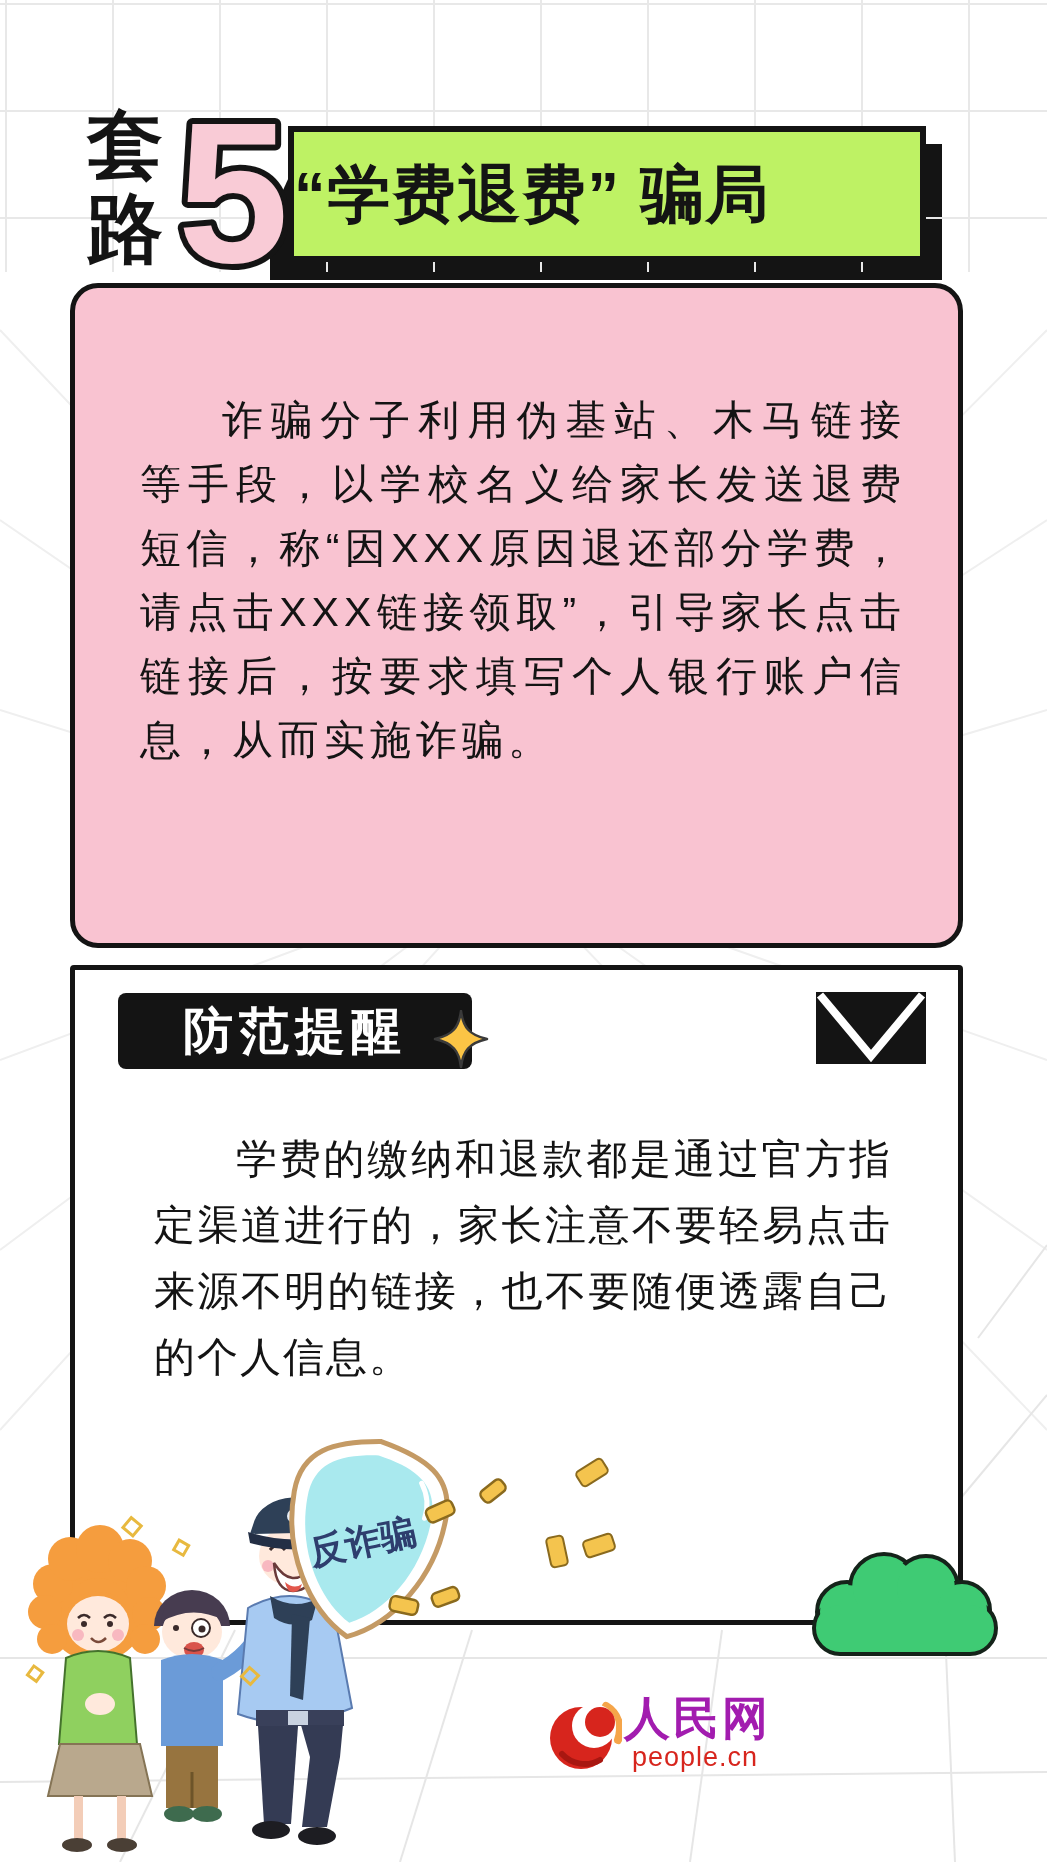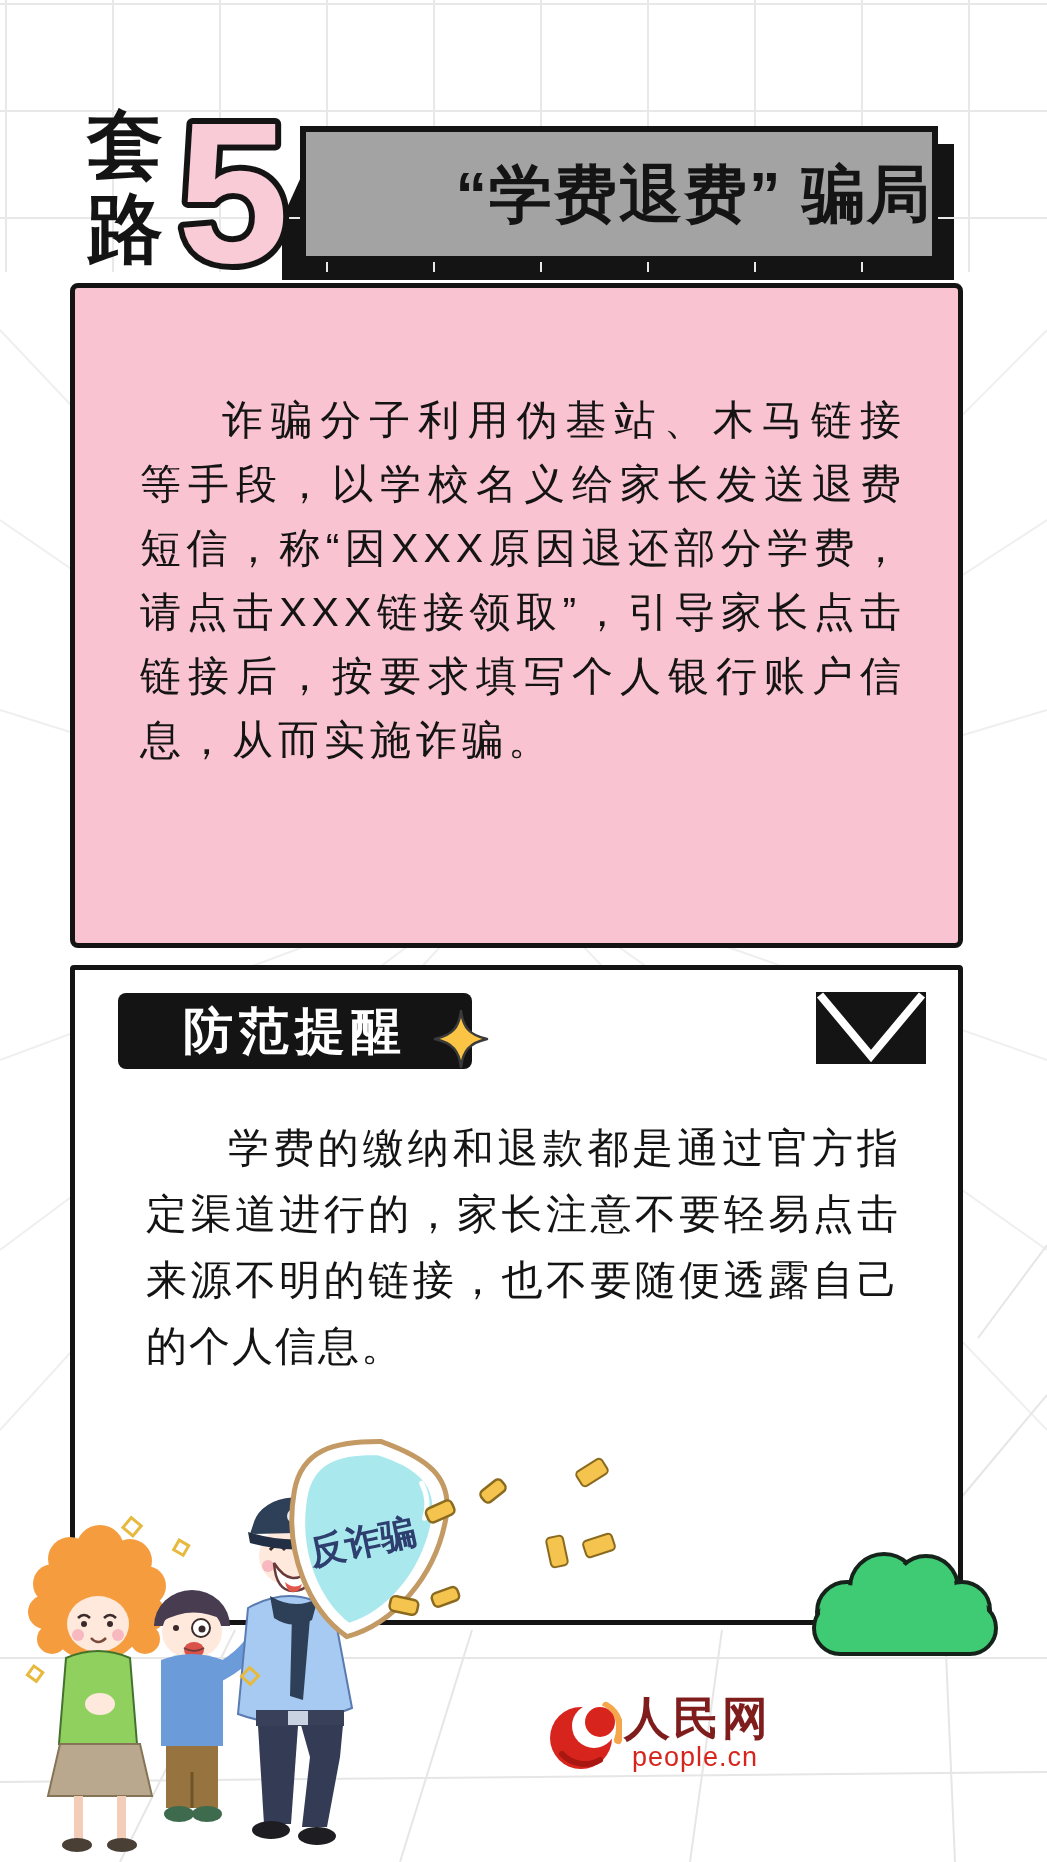--- a/index.html
+++ b/index.html
@@ -8,77 +8,77 @@
     background:#ffffff; overflow:hidden; z-index:0;
     font-family:"Liberation Sans","DejaVu Sans",sans-serif; color:#141414;
   }
   .bg-svg{position:absolute;left:0;top:0;width:1047px;height:1862px;}
 
   
   .tag-col{position:absolute;left:82px;top:103px;width:86px;text-align:center;}
   .tag-col .tag-char{display:block;font-size:76px;font-weight:900;line-height:84px;color:#141414;}
   .num5-svg{position:absolute;left:158px;top:92px;}
   .banner{
-    position:absolute;left:300px;top:126px;width:626px;height:124px;
-    background:#a3a3a3;border:6px solid #141414;text-align:right;
+    position:absolute;left:288px;top:126px;width:626px;height:124px;
+    background:#bef264;border:6px solid #141414;text-align:left;
   }
   .banner::before{
     content:"";position:absolute;left:-24px;right:-22px;top:12px;bottom:-24px;
     background:#141414;z-index:-1;
     clip-path:polygon(34px 0, 100% 0, 100% 100%, 0 100%, 0 55%);
   }
   .banner .title{
     display:block;line-height:124px;font-size:63px;font-weight:900;
     letter-spacing:2px;color:#141414;white-space:nowrap;
   }
 
   
   .scam-box{
     position:absolute;left:70px;top:283px;width:883px;height:655px;
-    background:#F9C3D1;border:5px solid #141414;border-radius:8px;box-sizing:content-box;
+    background:#F9C3D1;border:5px solid #141414;border-radius:28px;box-sizing:content-box;
   }
   .scam-box p{
     margin:0;padding:100px 52px 0 65px;
     font-size:41px;line-height:64px;letter-spacing:5px;
     text-indent:2em;text-align:justify;color:#141414;
   }
 
   
   .reminder-box{
     position:absolute;left:70px;top:965px;width:883px;height:650px;
     background:#ffffff;border:5px solid #141414;border-radius:4px;box-sizing:content-box;
   }
   .badge{
     position:absolute;left:43px;top:23px;width:354px;height:76px;
     background:#141414;border-radius:8px;text-align:center;
   }
   .badge span{display:block;line-height:76px;font-size:50px;font-weight:900;letter-spacing:6px;color:#ffffff;}
   .sparkle{position:absolute;left:358px;top:40px;}
   .mail-flag{position:absolute;left:741px;top:22px;}
   .reminder-box p{
-    margin:8px;padding:140px 50px 0 63px;
+    margin:16px;padding:140px 50px 0 63px;
     font-size:41px;line-height:66px;letter-spacing:2px;
-    text-indent:2em;text-align:justify;color:#141414;font-family:Liberation Mono, monospace;
+    text-indent:2em;text-align:justify;color:#141414;
   }
 
   
   .chars-svg{position:absolute;left:8px;top:1412px;}
   .bush-svg{position:absolute;left:802px;top:1532px;}
   .confetti{
     position:absolute;width:28px;height:15px;border-radius:5px;
     background:#F4C44E;border:2px solid #8a6a1e;
   }
   .c1{left:576px;top:1463px;transform:rotate(-32deg);}
   .c2{left:541px;top:1542px;transform:rotate(78deg);}
   .c3{left:583px;top:1536px;transform:rotate(-18deg);}
 
   
   .footer-logo{position:absolute;left:540px;top:1690px;width:240px;height:100px;}
   .ball-svg{position:absolute;left:8px;top:6px;}
-  .brand-cn{position:absolute;left:84px;top:-2px;font-size:46px;font-weight:900;color:#7f1d1d;letter-spacing:3px;font-family:"Liberation Serif","DejaVu Serif",serif;}
+  .brand-cn{position:absolute;left:84px;top:-2px;font-size:46px;font-weight:900;color:#a21caf;letter-spacing:3px;font-family:"Liberation Serif","DejaVu Serif",serif;}
   .brand-en{position:absolute;left:92px;top:52px;font-size:27px;font-weight:400;color:#D7251D;letter-spacing:1px;}
 </style>
 </head>
 <body>
 
 <div class="page">
 
   <svg class="bg-svg" width="1047" height="1862" viewBox="0 0 1047 1862">
     <g stroke="#E8E8E8" stroke-width="2" fill="none">
       <line x1="6" y1="0" x2="6" y2="272"></line>

